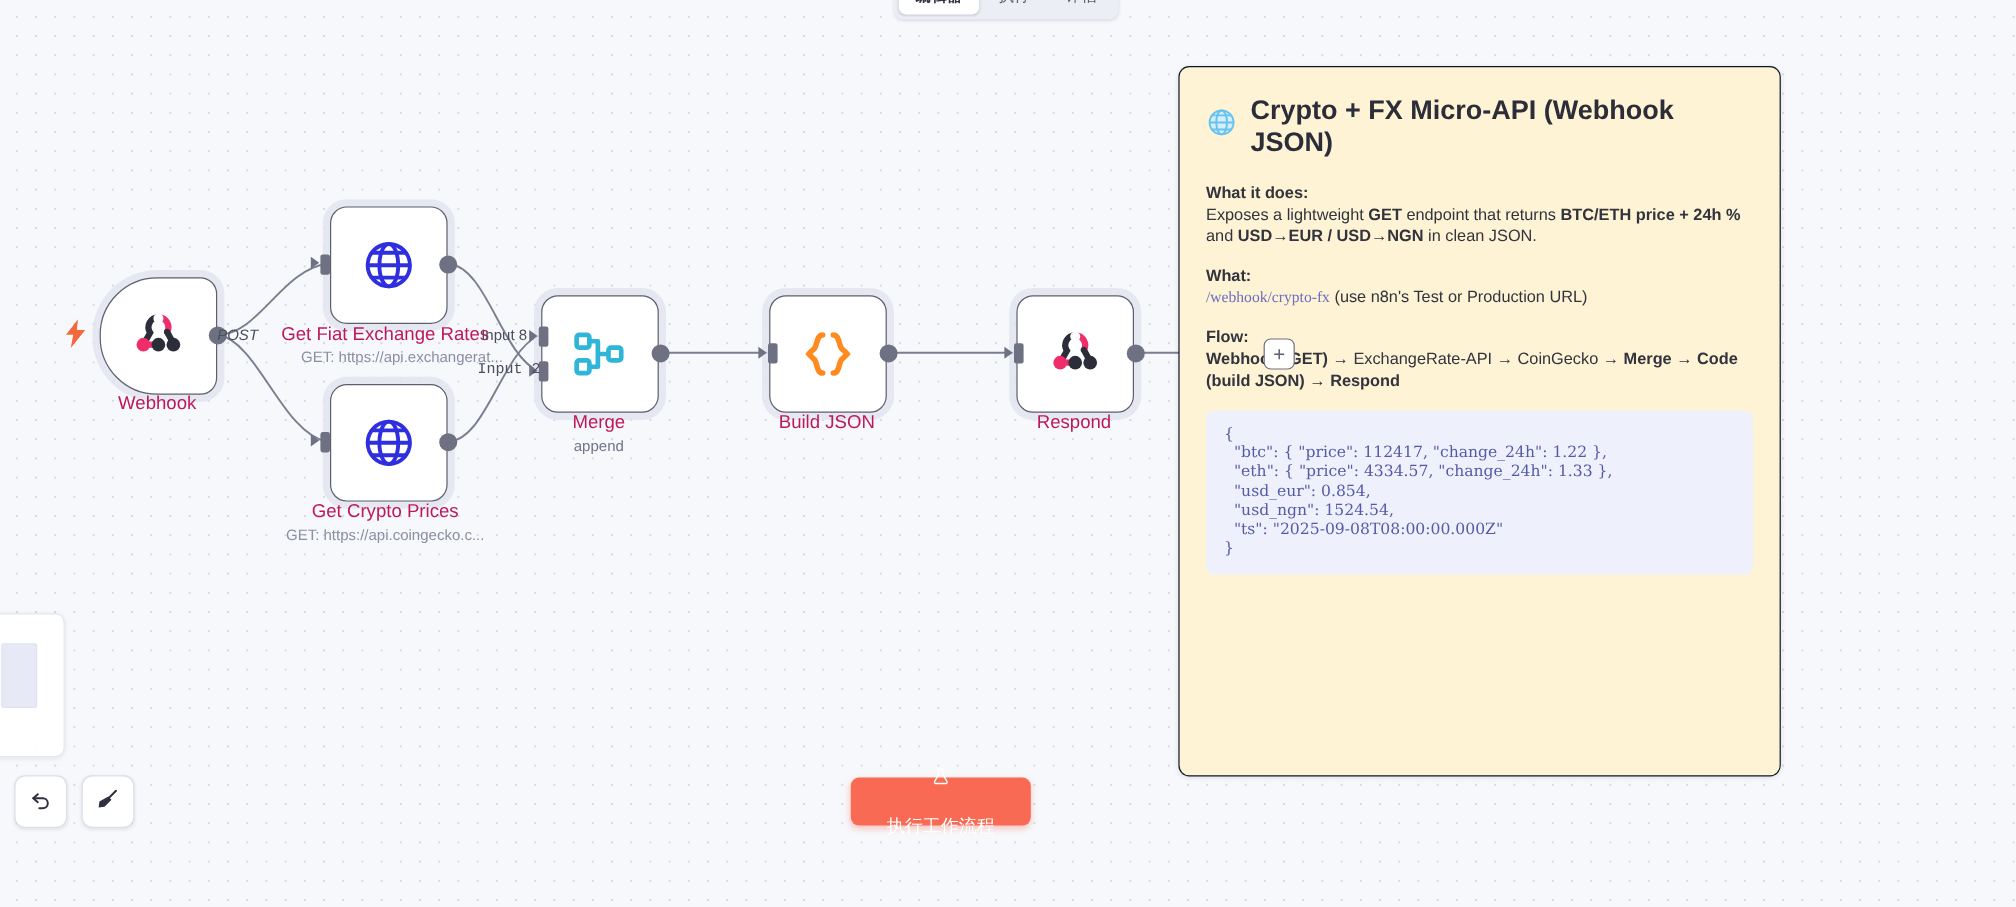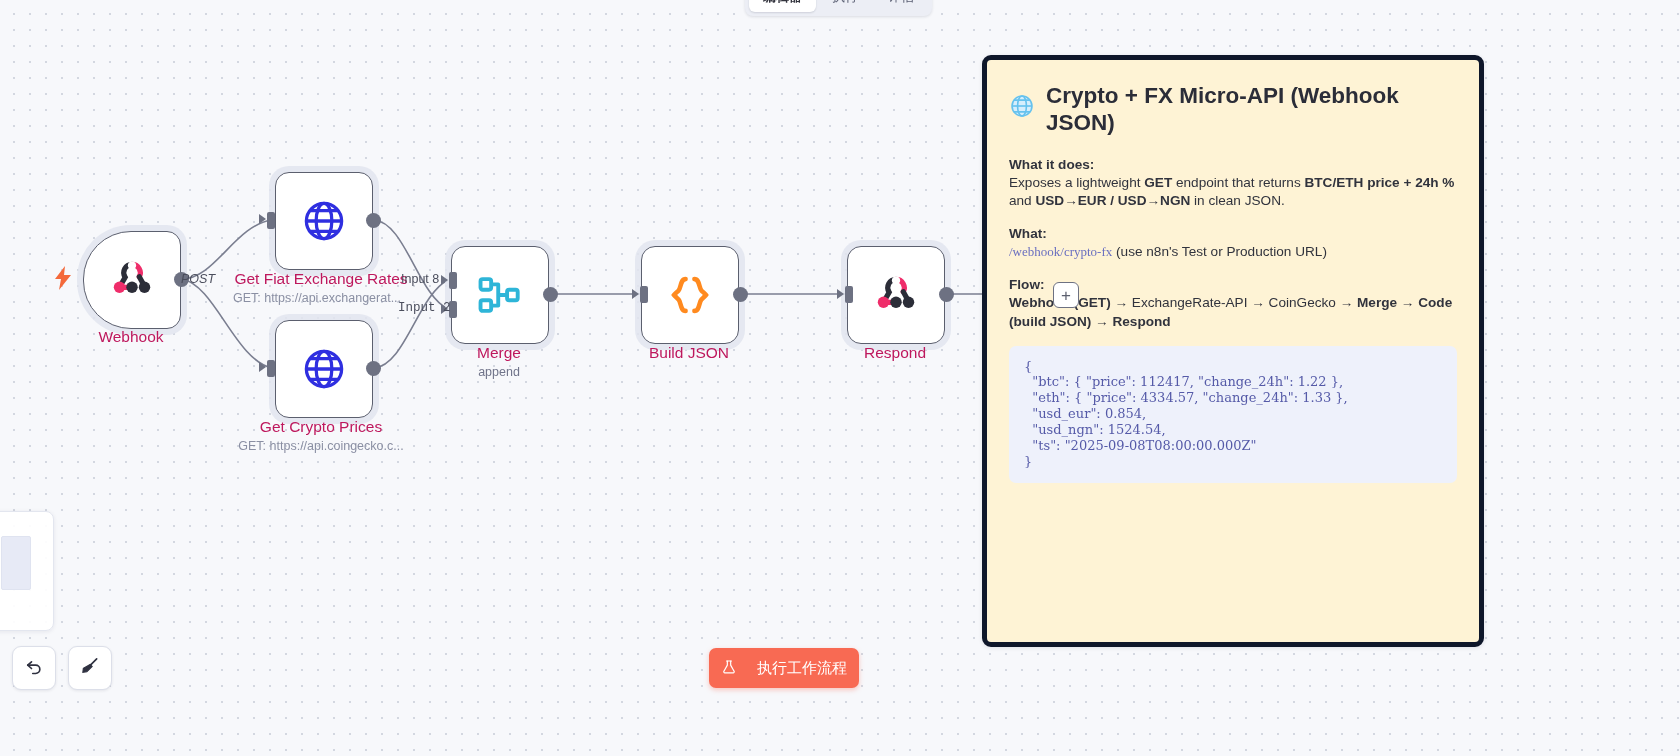--- a/index.html
+++ b/index.html
@@ -77,21 +77,21 @@
 
   .plus-btn{
     position:absolute;width:24px;height:24px;border:1.5px solid #6d7182;border-radius:6px;
     background:#ffffff;display:flex;align-items:center;justify-content:center;
     font-size:17px;line-height:1;color:#5b5f6e;z-index:30;
   }
 
   
   .sticky{
     position:absolute;left:982px;top:55px;width:502px;height:592px;
-    background:#fef3d5;border:5px solid #0f172a;border-radius:9px;
+    background:#fef3d5;border:1px solid #0f172a;border-radius:9px;
     box-shadow:0 1px 4px rgba(30,30,60,.10);
     padding:22px 22px 20px 22px;box-sizing:border-box;
     z-index:10;
   }
   .sticky h1{
     margin:0 0 20px 0;font-size:22.5px;font-weight:700;color:#2b2d38;
     display:flex;align-items:center;gap:11px;line-height:1.2;
   }
   .sticky .body{font-size:13.6px;line-height:1.33;color:#31333d;}
   .sticky .body p{margin:0 0 15px 0;}
@@ -123,21 +123,21 @@
     box-shadow:0 1px 3px rgba(30,30,60,.09);z-index:36;
   }
 
   
   .exec-btn{
     position:absolute;left:709px;top:648px;width:150px;height:40px;
     background:#f86a53;border:none;border-radius:7px;color:#fff;
     display:flex;align-items:center;justify-content:center;gap:20px;
     font-size:15px;font-family:"Liberation Sans",sans-serif;
     box-shadow:0 2px 5px rgba(248,106,83,.35);
-    z-index:38;cursor:pointer;
+    z-index:38;cursor:pointer;flex-direction:column;
   }
 </style>
 </head>
 <body>
 
 <div class="tabstrip">
   <div class="tab active">编辑器</div>
   <div class="tab">执行</div>
   <div class="tab">评估</div>
 </div>
@@ -192,21 +192,21 @@
       <svg width="46" height="46" viewBox="0 0 24 24" fill="none" stroke="#2f2fe0" stroke-width="1.7">
         <circle cx="12" cy="12" r="9.2"></circle>
         <ellipse cx="12" cy="12" rx="4.1" ry="9.2"></ellipse>
         <line x1="2.8" y1="12" x2="21.2" y2="12"></line>
         <path d="M4.4 6.6 h15.2 M4.4 17.4 h15.2"></path>
       </svg>
     </span>
   </div>
   <div class="port" style="left:366px;top:213px;"></div>
   <div class="node-label" style="left:234px;top:270px;width:174px;">Get Fiat Exchange Rates</div>
-  <div class="node-sublabel" style="left:230px;top:291px;width:174px;">GET: https://api.exchangerat...</div>
+  <div class="node-sublabel" style="left:248px;top:291px;width:174px;">GET: https://api.exchangerat...</div>
 
   <div class="in-port" style="left:267px;top:360px;"></div>
   <div class="arrowhead" style="left:259px;top:362px;"></div>
   <div class="node" style="left:275px;top:320px;">
     <span class="glyph">
       <svg width="46" height="46" viewBox="0 0 24 24" fill="none" stroke="#2f2fe0" stroke-width="1.7">
         <circle cx="12" cy="12" r="9.2"></circle>
         <ellipse cx="12" cy="12" rx="4.1" ry="9.2"></ellipse>
         <line x1="2.8" y1="12" x2="21.2" y2="12"></line>
         <path d="M4.4 6.6 h15.2 M4.4 17.4 h15.2"></path>

